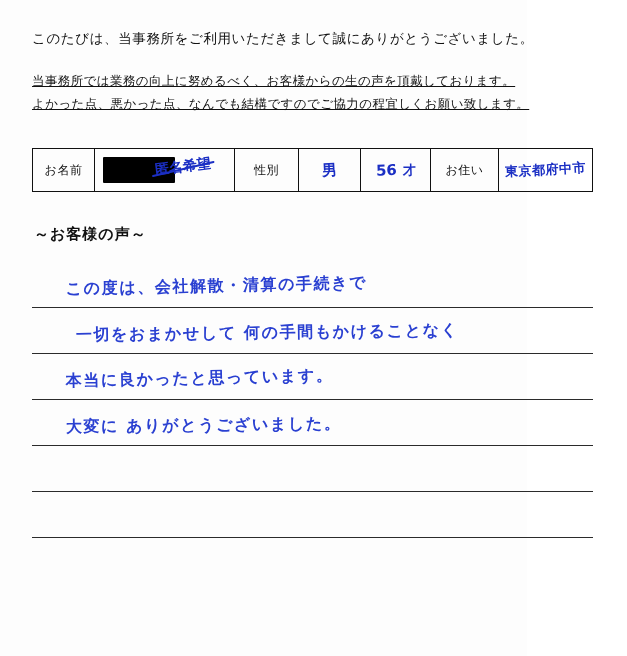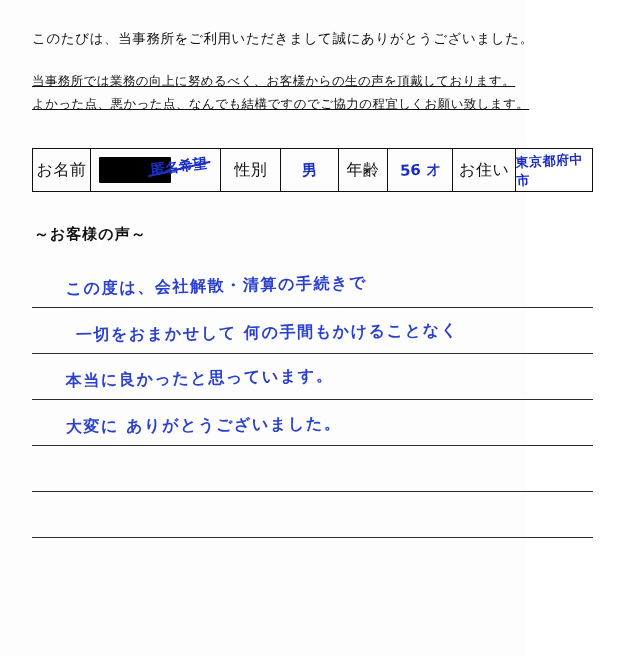--- a/index.html
+++ b/index.html
@@ -60,21 +60,21 @@
     align-items: stretch;
   }
   .cell {
     display: flex;
     align-items: center;
     justify-content: center;
     box-sizing: border-box;
     position: relative;
   }
   .cell.label {
-    font-size: 16px;
+    font-size: 12px;
     letter-spacing: 0.5px;
     color: #111;
     border-right: 1.6px solid #111;
   }
   .cell.value {
     border-right: 1.6px solid #111;
   }
   .cell.last { border-right: none; }
 
   .c-name-label  { width: 62px; }
@@ -208,21 +208,20 @@
         <span>匿名希望</span>
         <span class="strike"></span>
       </span>
     </div>
 
     <div class="cell label c-sex-label">性別</div>
     <div class="cell value c-sex-value">
       <span class="hw">男</span>
     </div>
 
-    <div class="cell label c-age-label">年齢</div>
     <div class="cell value c-age-value">
       <span class="age-row">
         <span class="age-num">56</span>
         <span class="age-unit">才</span>
       </span>
     </div>
 
     <div class="cell label c-addr-label">お住い</div>
     <div class="cell value last c-addr-value">
       <span class="hw small">東京都府中市</span>

